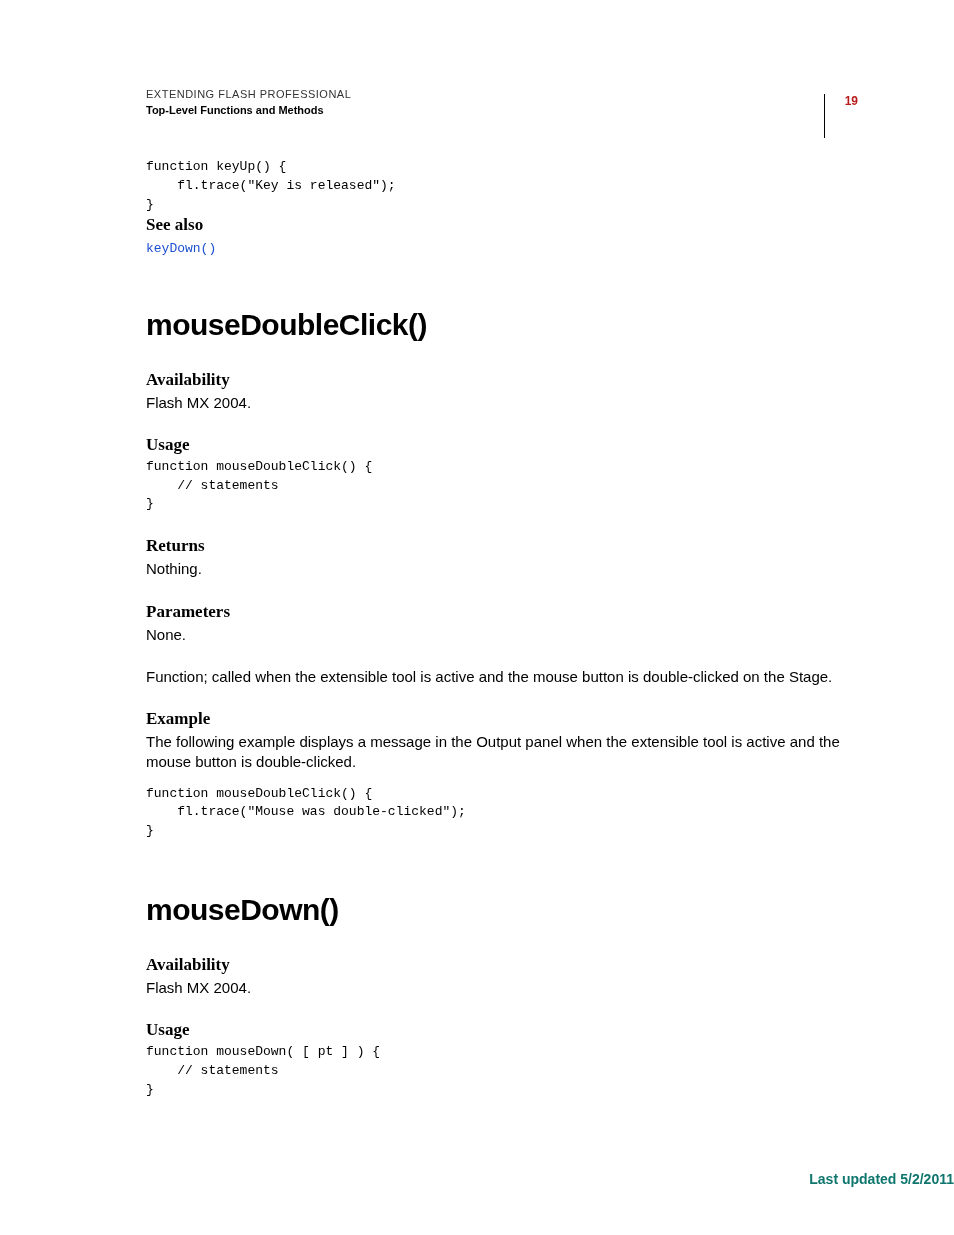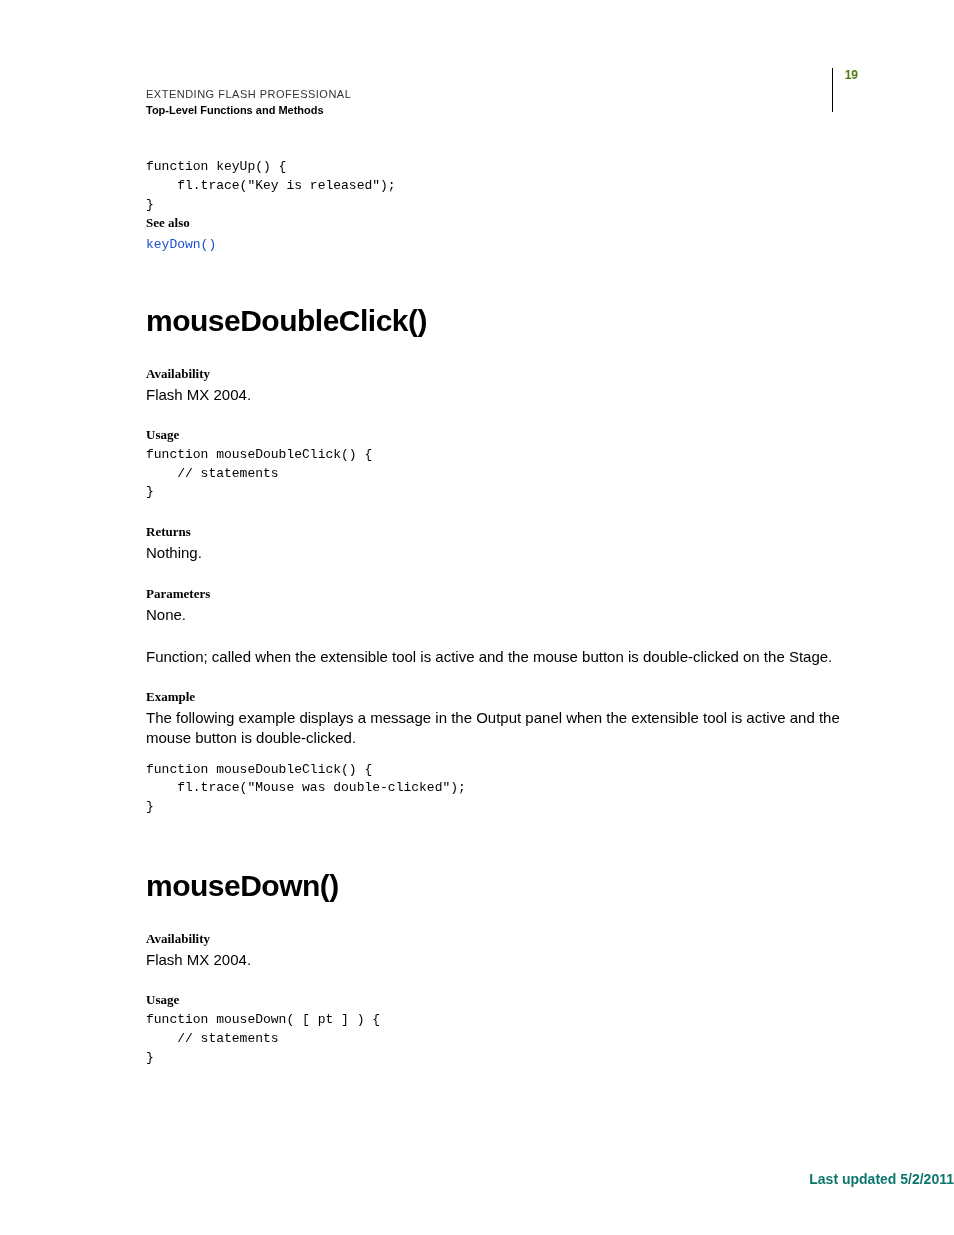--- a/index.html
+++ b/index.html
@@ -24,39 +24,39 @@
   }
   .running-sub {
     font-family: "Myriad Pro", "Helvetica Neue", Arial, sans-serif;
     font-size: 11px;
     font-weight: 700;
     color: #000;
     margin-bottom: 42px;
   }
   .page-number {
     position: absolute;
-    top: 68px;
+    top: 94px;
     right: 96px;
     font-family: "Myriad Pro", "Helvetica Neue", Arial, sans-serif;
     font-size: 12px;
     font-weight: 700;
-    color: #4d7c0f;
+    color: #b91c1c;
     border-left: 1.5px solid #000;
-    padding: 0 0 30px 12px;
+    padding: 0 0 30px 20px;
   }
   pre.code {
     font-family: "Courier New", Courier, monospace;
     font-size: 13px;
     line-height: 1.45;
     white-space: pre;
   }
   .label {
     font-family: "Minion Pro", "Times New Roman", Georgia, serif;
     font-weight: 700;
-    font-size: 13px;
+    font-size: 17px;
     margin-bottom: 3px;
   }
   .link {
     font-family: "Courier New", Courier, monospace;
     font-size: 13px;
     color: #1a4fd1;
   }
   h1.fn-title {
     font-family: "Myriad Pro", "Helvetica Neue", Arial, sans-serif;
     font-weight: 700;

